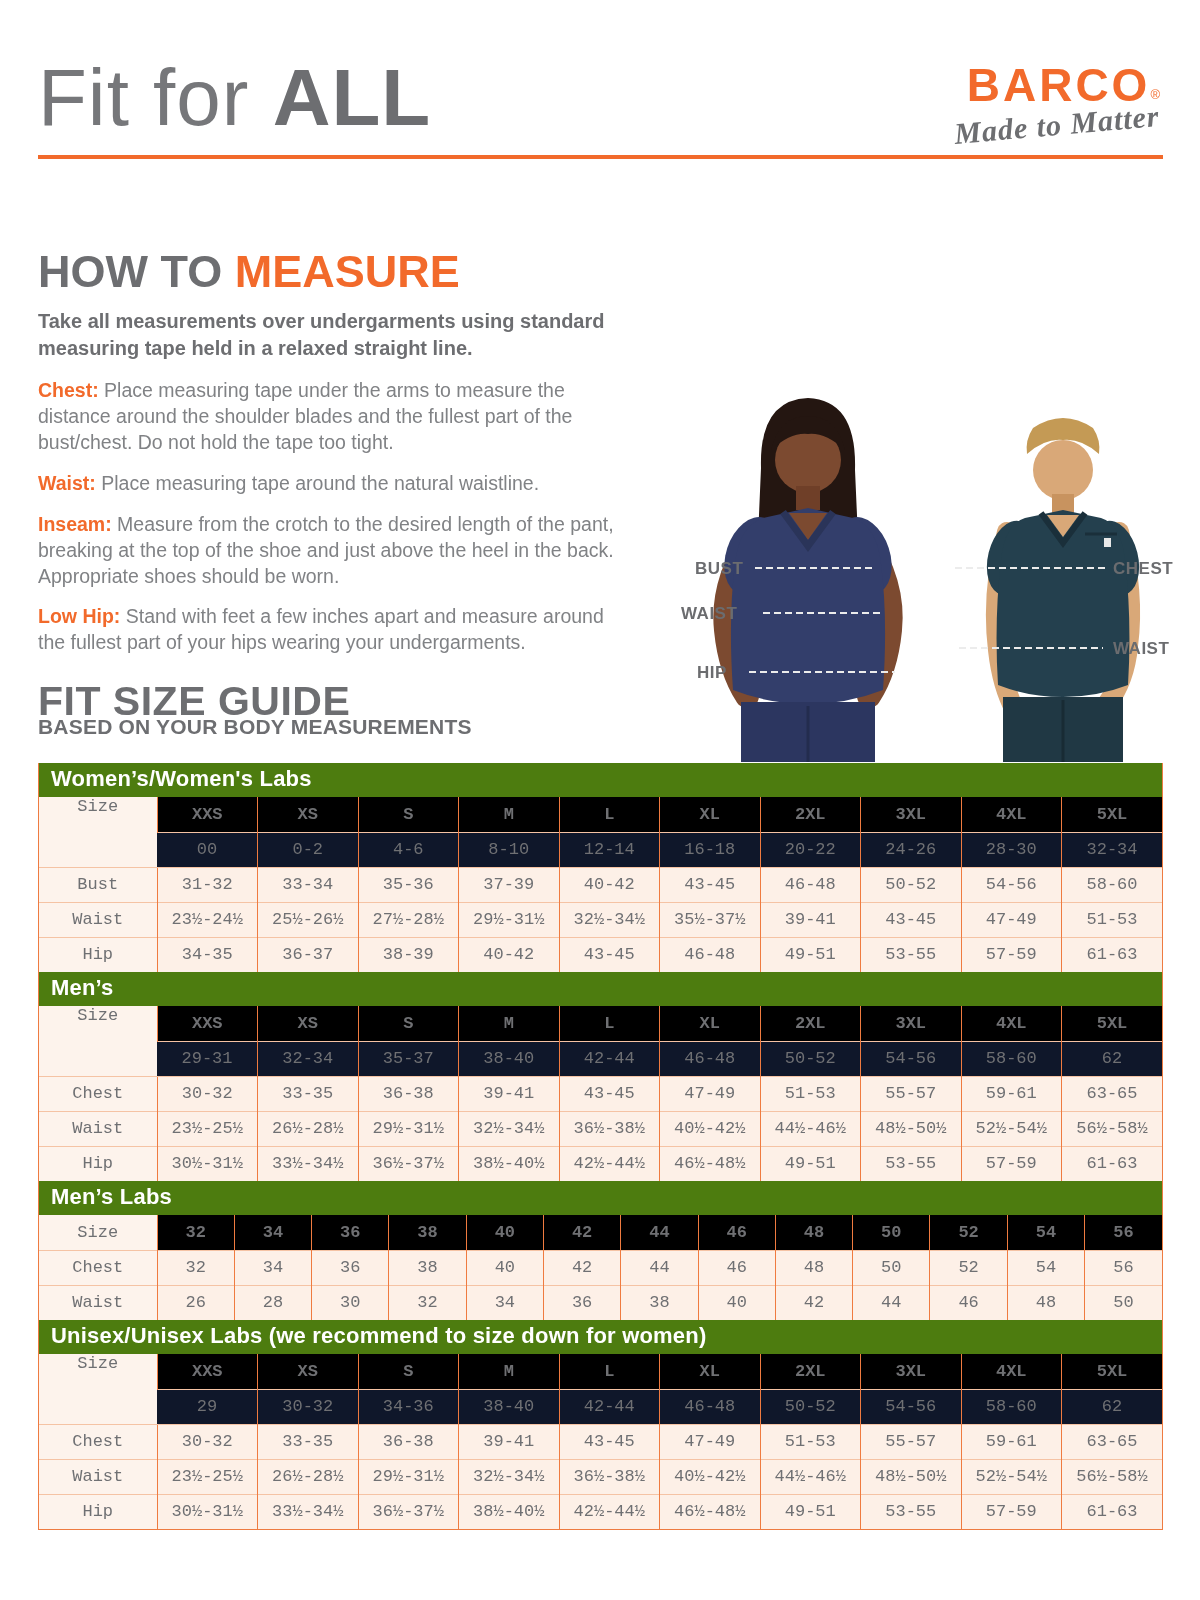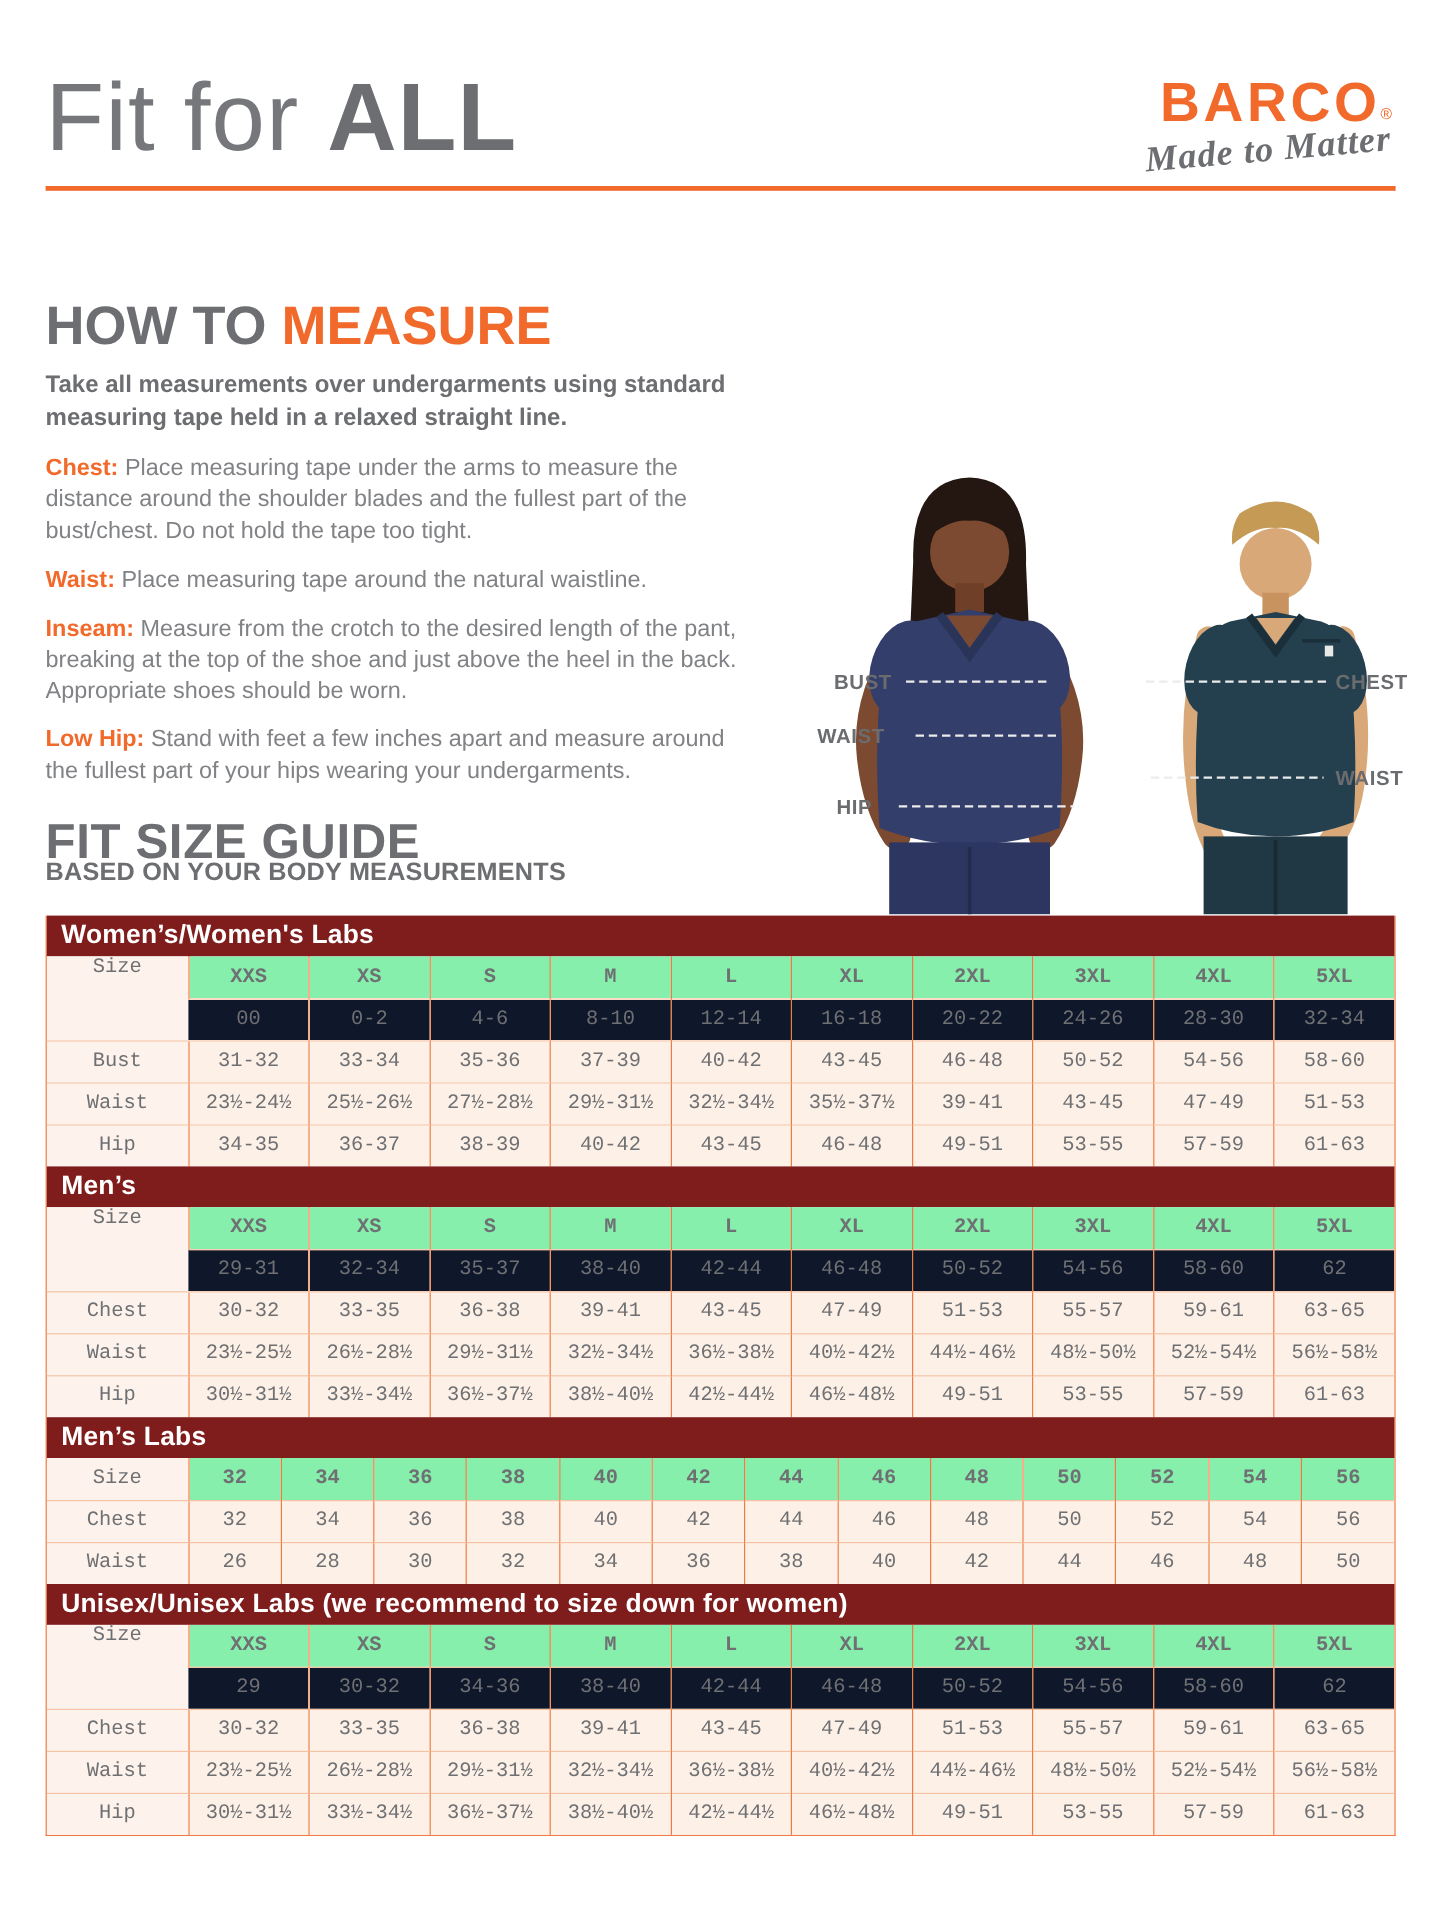--- a/index.html
+++ b/index.html
@@ -31,31 +31,31 @@
   .measure-label{font-size:17px;font-weight:700;fill:#6B6C6F;letter-spacing:.5px;}
   .measure-line{stroke:#ECECEC;stroke-width:2;stroke-dasharray:7 4;fill:none;}
 
   
   .fsg-head{position:absolute;left:38px;top:678px;font-size:41px;font-weight:700;color:#6D6E71;letter-spacing:.5px;}
   .fsg-sub{position:absolute;left:38px;top:715px;font-size:21px;font-weight:700;color:#6D6E71;letter-spacing:.2px;}
 
   
   .tables{position:absolute;left:38px;top:763px;width:1125px;
           border:1px solid #EE7B41;border-top:none;box-sizing:border-box;}
-  .banner{background:#7f1d1d;color:#ffffff;font-weight:700;font-size:22px;
+  .banner{background:#4d7c0f;color:#ffffff;font-weight:700;font-size:22px;
           padding:3px 12px 5px 12px;letter-spacing:.2px;}
   table.size-table{width:100%;border-collapse:collapse;table-layout:fixed;font-family:Liberation Mono, monospace;}
   table.size-table td{height:35px;text-align:center;font-size:17px;color:#6F7073;
       border-left:1px solid #EF7B40;border-top:1px solid #F5C3A4;
       overflow:hidden;white-space:nowrap;padding:0 2px;box-sizing:border-box;}
   table.size-table td:first-child{border-left:none;}
   table.size-table tr:first-child td{border-top:none;}
   td.lbl{text-align:left;padding-left:13px;background:#FDF3EC;}
   td.size-span{vertical-align:top;padding-top:8px;}
-  td.hdr{background:#86efac;font-weight:700;color:#6B6C6F;}
+  td.hdr{background:#000000;font-weight:700;color:#6B6C6F;}
   td.num{background:#0f172a;margin-top:32px;}
   td.val{background:#FDF0E7;}
 </style>
 </head>
 <body>
 
 <div class="page">
 
   <div class="main-title"><span class="t-reg">Fit for </span><span class="t-bold">ALL</span></div>
 

